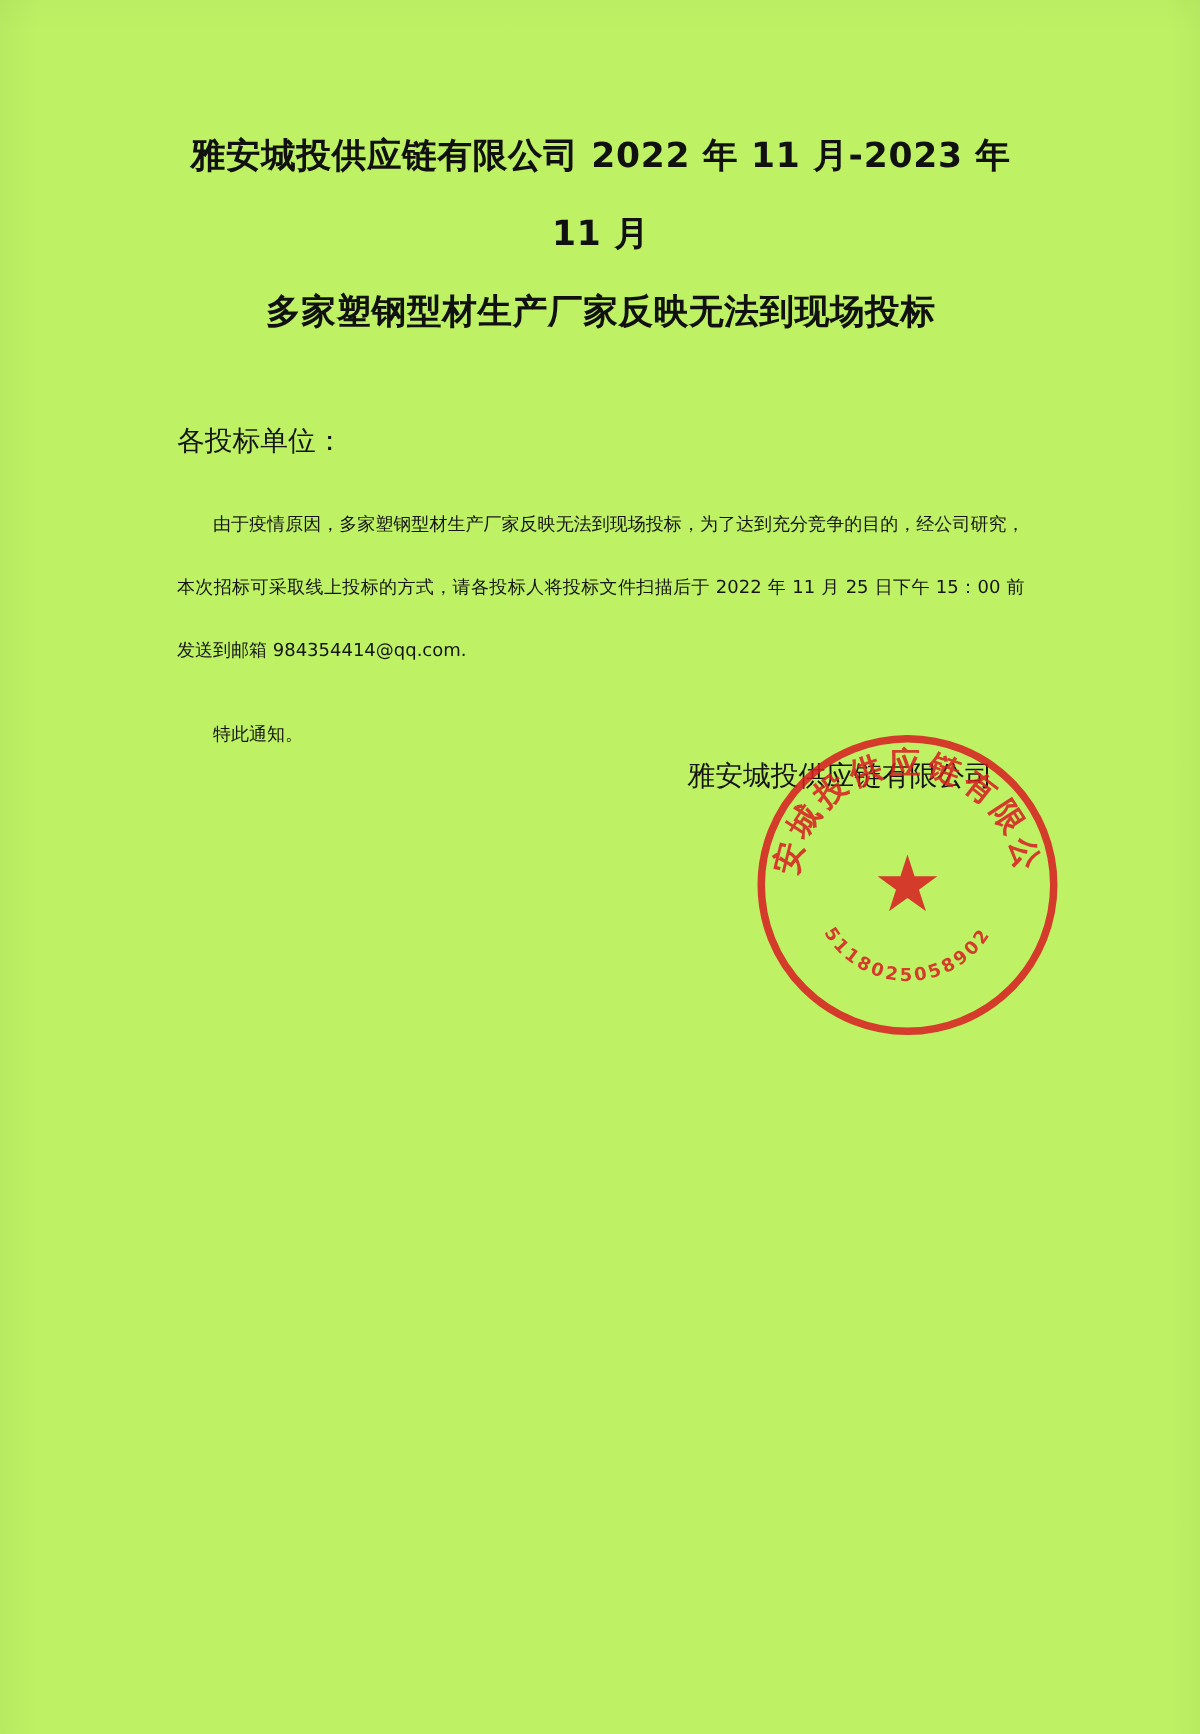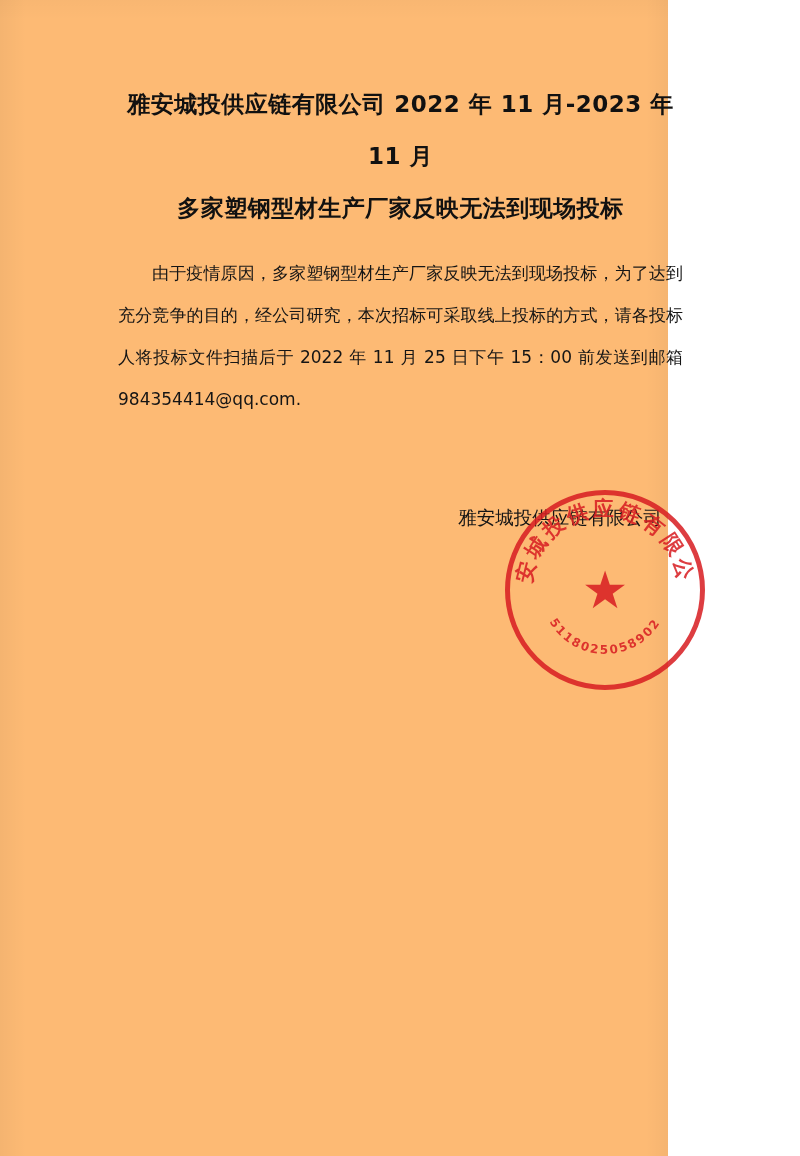--- a/index.html
+++ b/index.html
@@ -13,23 +13,23 @@
     position: relative;
     font-family: "DejaVu Sans", "Liberation Sans", sans-serif;
     color: #1a1a1a;
     overflow: hidden;
   }
 
   .page {
     position: absolute;
     left: 0;
     top: 0;
-    width: 668px;
+    width: 800px;
     height: 1156px;
-    background: #fdba74;
+    background: #bef264;
   }
 
   
   .page:before {
     content: "";
     position: absolute;
     left: 0; top: 0; right: 0; bottom: 0;
     background:
       linear-gradient(to right, rgba(0,0,0,0.035) 0px, rgba(0,0,0,0) 26px),
       linear-gradient(to left, rgba(0,0,0,0.03) 0px, rgba(0,0,0,0) 22px),
@@ -56,21 +56,21 @@
 
   .salutation {
     margin-top: 46px;
     font-size: 18.5px;
     line-height: 30px;
     color: #151515;
   }
 
   .body-para {
     margin-top: 18px;
-    font-size: 17px;
+    font-size: 12px;
     line-height: 42px;
     text-align: justify;
     text-justify: inter-ideograph;
     color: #151515;
     text-indent: 2em;
   }
 
   .body-para.closing {
     margin-top: 14px;
   }
@@ -128,23 +128,25 @@
 
 <div class="page">
 
   <div class="content">
 
     <div class="doc-title">
       <div>雅安城投供应链有限公司 2022 年 11 月-2023 年 11 月</div>
       <div>多家塑钢型材生产厂家反映无法到现场投标</div>
     </div>
 
+    <div class="salutation">各投标单位：</div>
 
     <div class="body-para">由于疫情原因，多家塑钢型材生产厂家反映无法到现场投标，为了达到充分竞争的目的，经公司研究，本次招标可采取线上投标的方式，请各投标人将投标文件扫描后于 2022 年 11 月 25 日下午 15：00 前发送到邮箱 984354414@qq.com.</div>
 
+    <div class="body-para closing">特此通知。</div>
 
   </div>
 
   <div class="signature-block">
     <div>雅安城投供应链有限公司</div>
   </div>
 
   <div class="seal">
     <div class="ring"></div>
     <svg width="200" height="200" viewBox="0 0 200 200">

